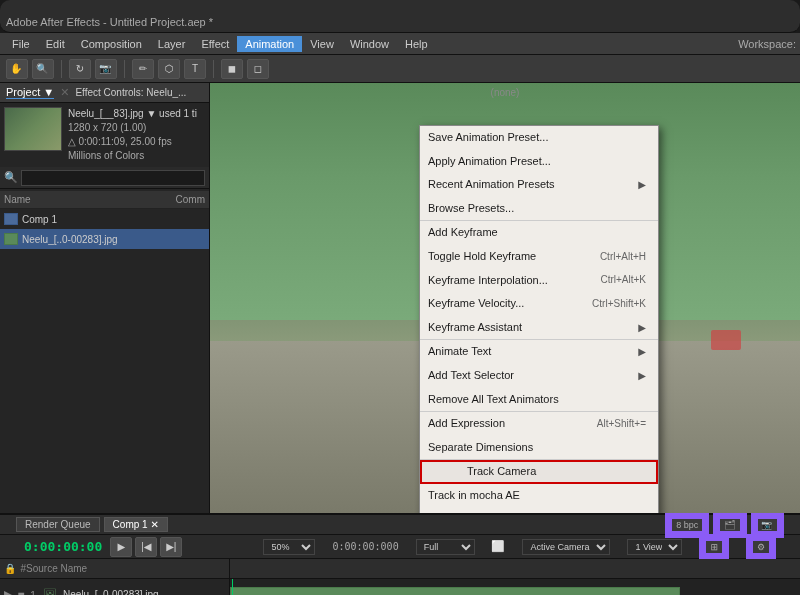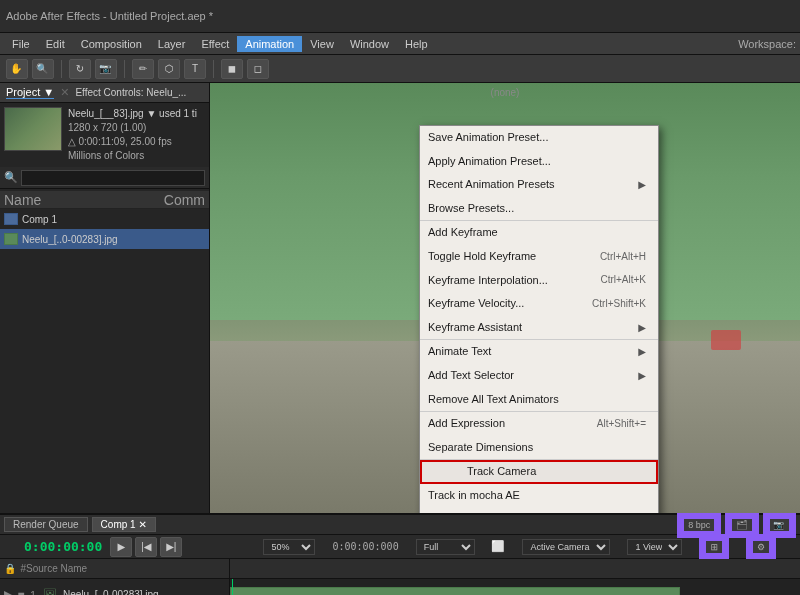--- a/index.html
+++ b/index.html
@@ -3,25 +3,25 @@
   <meta charset="utf-8">
   <style>
     * { margin: 0; padding: 0; box-sizing: border-box; }
     body { width: 800px; height: 595px; overflow: hidden; background: #1a1a1a; font-family: 'Arial', sans-serif; font-size: 11px; color: #cccccc; }
 
     
     #title-bar {
       background: #2d2d2d;
       height: 20px;
       display: flex;
-      align-items: center;
       padding: 16px 6px;
       font-size: 11px;
       color: #aaa;
       border-bottom: 1px solid #111;
+      border-radius: 10px;
     }
 
     
     #menu-bar {
       background: #3c3c3c;
       height: 22px;
       display: flex;
       align-items: center;
       padding: 0 4px;
       border-bottom: 1px solid #111;
@@ -110,21 +110,21 @@
 
     
     #layer-list { padding: 2px 0; }
     .layer-header-row {
       background: #333;
       height: 18px;
       display: flex;
       align-items: center;
       padding: 0 4px;
       border-bottom: 1px solid #222;
-      font-size: 14px;
+      font-size: 10px;
       color: #999;
     }
     .layer-row {
       height: 20px;
       display: flex;
       align-items: center;
       padding: 0 4px;
       cursor: pointer;
     }
     .layer-row.selected { background: #3a5a8a; }
@@ -470,21 +470,21 @@
 
       </div>
 
     </div>
 
   </div>
 </div>
 
 <div id="bottom-area">
 
-  <div style="display:flex;align-items:center;height:20px;background:#2d2d2d;border-bottom:1px solid #111;padding:0 4px;gap:4px;">
+  <div style="display:flex;align-items:center;height:20px;background:#2d2d2d;border-bottom:1px solid #111;padding:0 16px;gap:4px;">
     <div class="timeline-tab">Render Queue</div>
     <div class="timeline-tab active">Comp 1 ✕</div>
 
     <div style="margin-left:auto;display:flex;gap:4px;align-items:center;">
       <div class="bottom-btn">8 bpc</div>
       <div class="bottom-btn">🗂</div>
       <div class="bottom-btn">📷</div>
     </div>
   </div>
 

